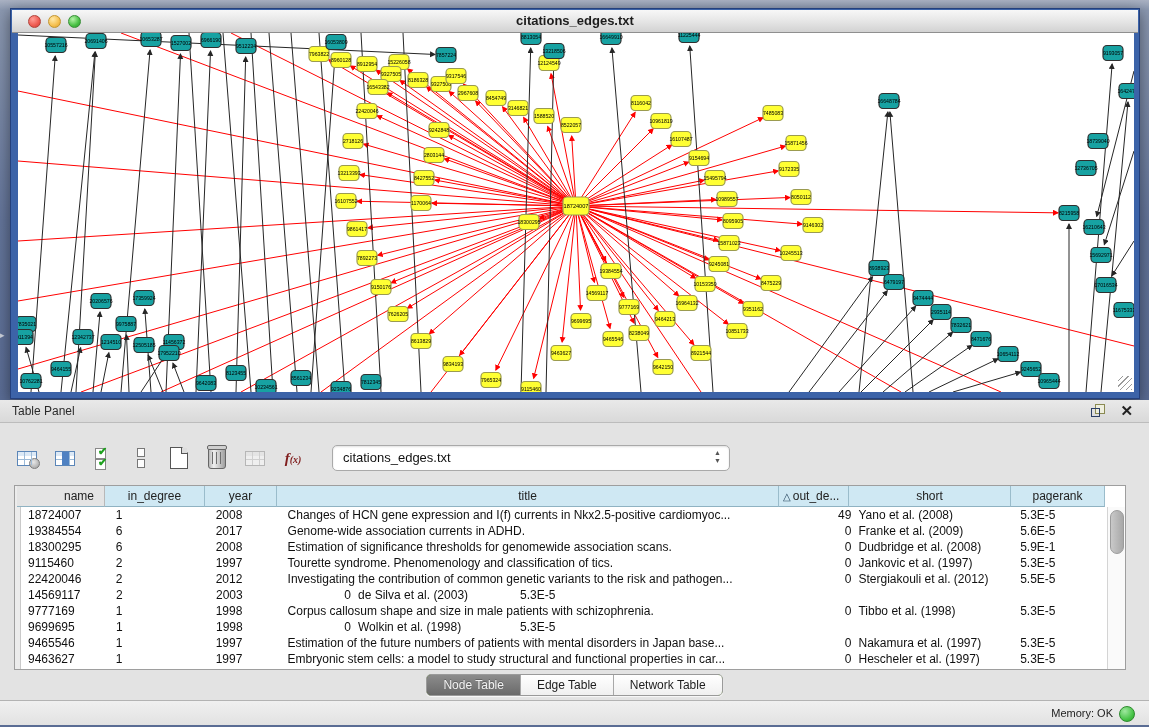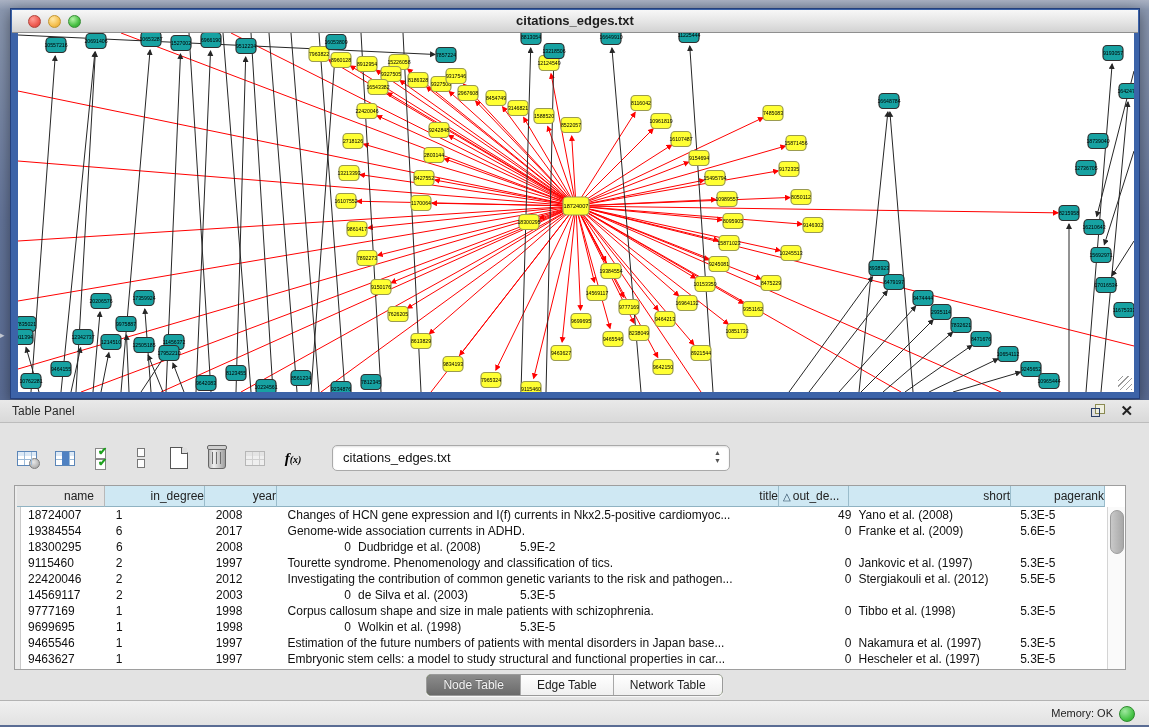--- a/index.html
+++ b/index.html
@@ -55,33 +55,33 @@
   .rows-ic span{flex:1;border:1px solid #777;background:#fdfdfd;}
   .doc-ic{position:relative;width:16px;height:20px;background:#fff;border:1px solid #555;}
   .doc-ic:before{content:"";position:absolute;right:-1px;top:-1px;border-style:solid;border-width:0 6px 6px 0;
      border-color:transparent #e3e3e3 transparent transparent;}
   .doc-ic:after{content:"";position:absolute;right:0px;top:0px;width:5px;height:5px;border-left:1px solid #555;border-bottom:1px solid #555;background:#ddd;}
   .trash-ic{position:relative;width:16px;height:19px;background:linear-gradient(90deg,#b9b9b9,#efefef 30%,#9f9f9f);
      border:1px solid #666;border-radius:2px 2px 3px 3px;}
   .trash-ic:before{content:"";position:absolute;left:-2px;top:-4px;right:-2px;height:3px;background:#cfcfcf;border:1px solid #666;border-radius:2px;}
   .trash-ic:after{content:"";position:absolute;left:3px;top:3px;width:1px;height:12px;background:#6e6e6e;box-shadow:4px 0 0 #6e6e6e,8px 0 0 #6e6e6e;}
   .dis{opacity:.45;filter:grayscale(1);}
-  .fx-ic{font-family:"Liberation Serif",serif;font-style:italic;font-weight:bold;font-size:15px;color:#000000;}
+  .fx-ic{font-family:"Liberation Serif",serif;font-style:italic;font-weight:bold;font-size:15px;color:#7f1d1d;}
   .fx-ic small{font-size:10px;}
   .net-select{position:absolute;left:285px;top:49px;width:396px;height:24px;background:#fff;
      border:1px solid #a9a9a9;border-radius:5px;box-shadow:inset 0 1px 2px rgba(0,0,0,.12);}
   .net-select .val{position:absolute;left:10px;top:4px;font-size:13px;color:#111;}
   .net-select .arrows{position:absolute;right:8px;top:3px;font-size:7px;color:#555;line-height:8px;text-align:center;}
   
   .tbl{position:absolute;left:14px;top:85px;width:1112px;height:185px;background:#fff;border:1px solid #9e9e9e;box-sizing:border-box;}
   .gutter{position:absolute;left:0;top:0;bottom:0;width:5px;background:#ececec;border-right:1px solid #c9c9c9;}
   .thead{position:absolute;left:2px;top:0;right:18px;height:35px;display:flex;}
   .th{box-sizing:border-box;height:21px;line-height:20px;font-size:12px;color:#222;
       background:#cfe8f3;border-right:1px solid #9abccb;border-bottom:1px solid #8fb2c2;
-      text-align:right;overflow:hidden;white-space:nowrap;}
+      text-align:center;overflow:hidden;white-space:nowrap;}
   .th.gray{background:#e4e4e4;border-right:1px solid #b8b8b8;text-align:right;padding-right:10px;}
   .th.sorted{text-align:left;padding-left:4px;}
   .th .tri{color:#27455e;font-size:10px;margin-right:2px;}
   .tbody{position:absolute;left:6px;top:21px;right:18px;bottom:0;overflow:hidden;}
   .tr{display:flex;height:16px;}
   .td{box-sizing:border-box;font-size:12px;line-height:16px;color:#101010;
       padding-left:7px;overflow:hidden;white-space:nowrap;}
   .c0{width:88px;} .c1{width:100px;} .c2{width:72px;} .c3{width:502px;} .c4{width:70px;text-align:right;} .c5{width:162px;} .c6{width:94px;}
   .vscroll{position:absolute;right:0;top:21px;bottom:0;width:17px;background:#fafafa;border-left:1px solid #d4d4d4;}
   .vthumb{position:absolute;left:2px;top:3px;width:12px;height:42px;border-radius:7px;
@@ -565,23 +565,24 @@
             <div class="td c2">2017</div>
             <div class="td c3">Genome-wide association currents in ADHD.</div>
             <div class="td c4">0</div>
             <div class="td c5">Franke et al. (2009)</div>
             <div class="td c6">5.6E-5</div>
           </div>
           <div class="tr">
             <div class="td c0">18300295</div>
             <div class="td c1">6</div>
             <div class="td c2">2008</div>
+            <div class="td c3">Estimation of significance thresholds for genomewide association scans.</div>
             <div class="td c4">0</div>
             <div class="td c5">Dudbridge et al. (2008)</div>
-            <div class="td c6">5.9E-2</div>
+            <div class="td c6">5.9E-1</div>
           </div>
           <div class="tr">
             <div class="td c0">9115460</div>
             <div class="td c1">2</div>
             <div class="td c2">1997</div>
             <div class="td c3">Tourette syndrome. Phenomenology and classification of tics.</div>
             <div class="td c4">0</div>
             <div class="td c5">Jankovic et al. (1997)</div>
             <div class="td c6">5.3E-5</div>
           </div>

